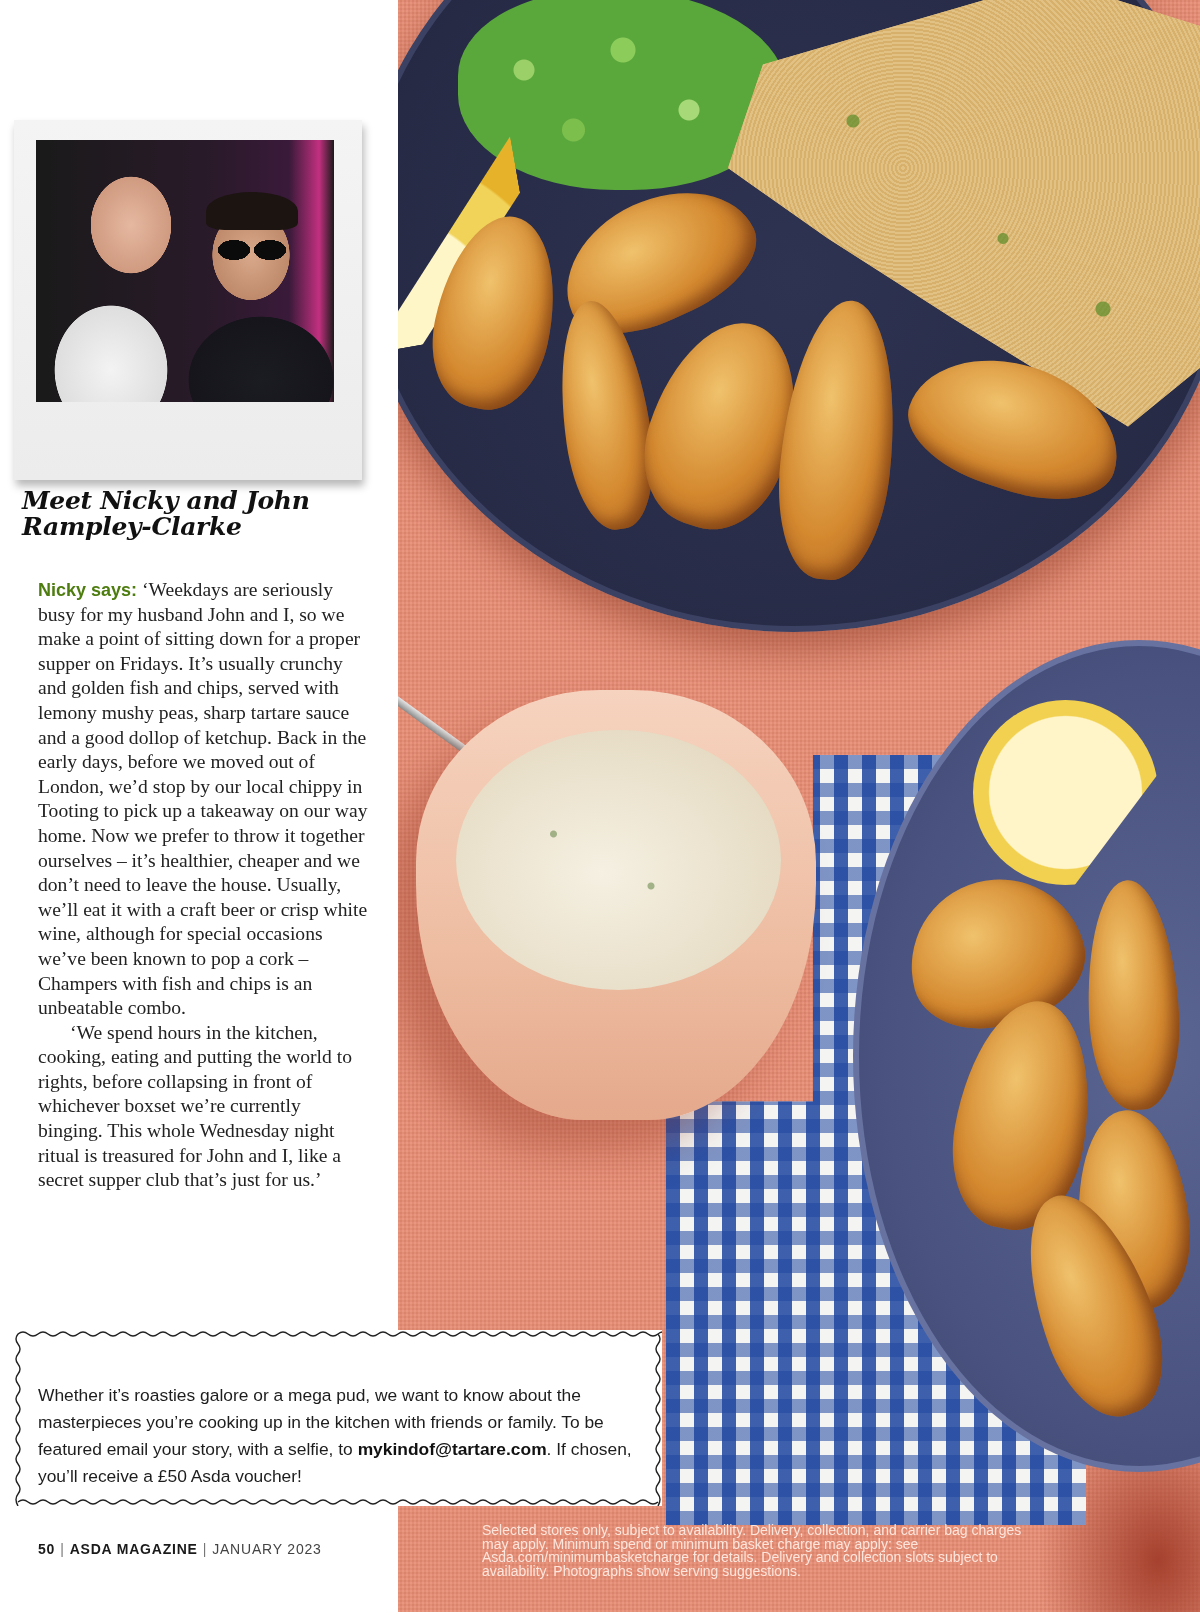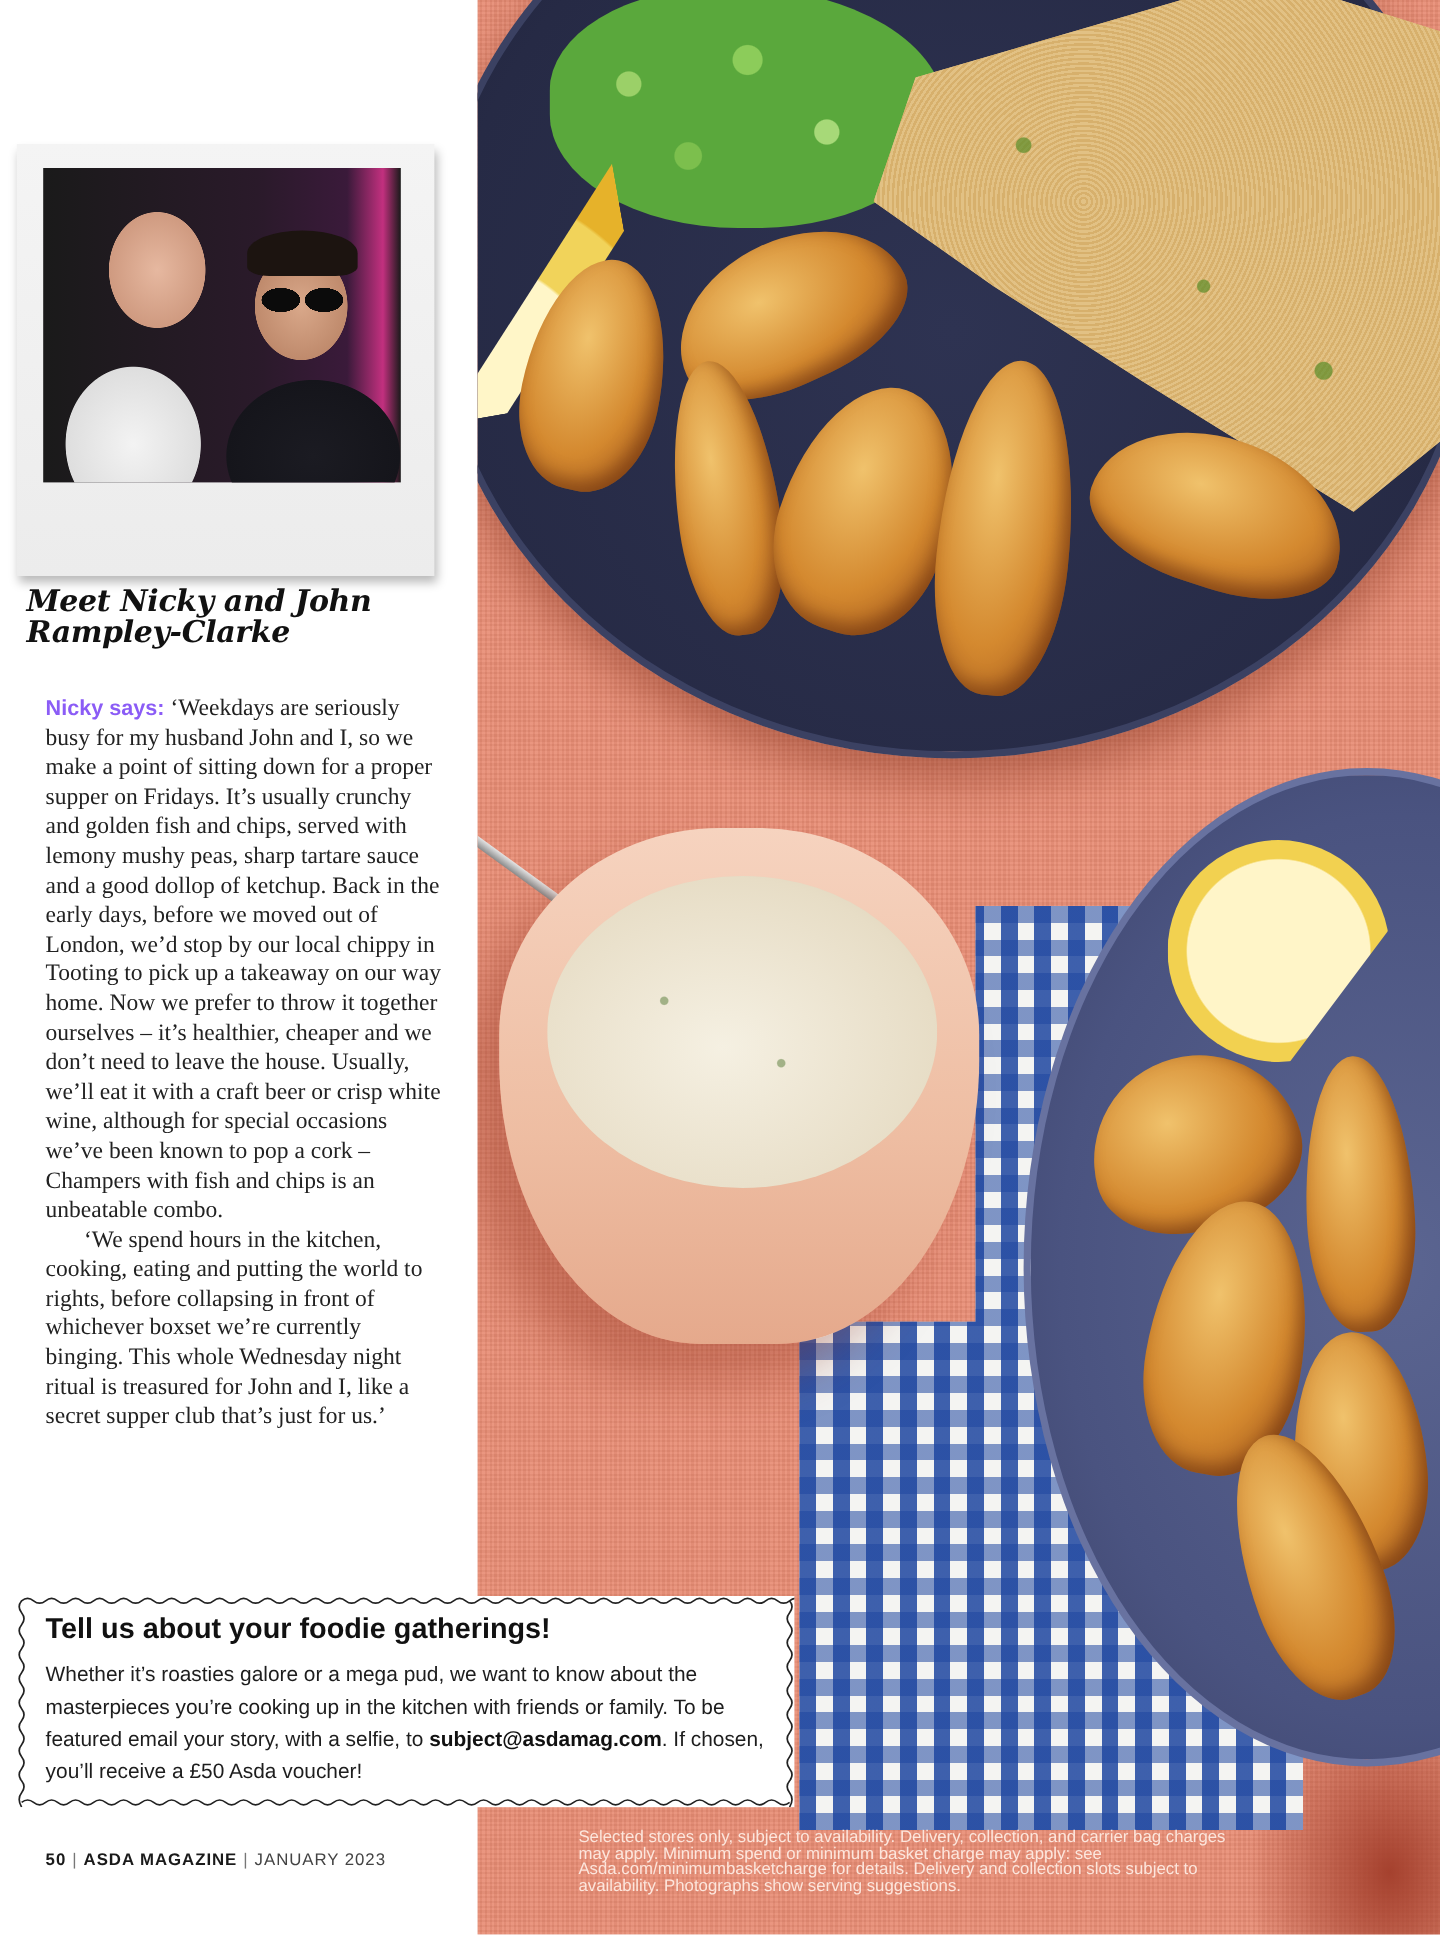--- a/index.html
+++ b/index.html
@@ -126,21 +126,21 @@
     .headline {
       position: absolute; left: 22px; top: 488px; width: 330px;
       font-family: "DejaVu Serif", serif; font-weight: bold; font-style: italic;
       font-size: 25px; line-height: 26px; color: #111; letter-spacing: -0.3px;
     }
     .body-text {
       position: absolute; left: 38px; top: 578px; width: 330px;
       font-family: "Liberation Serif", serif; font-size: 19.6px; line-height: 24.6px; color: #222;
     }
     .body-text .lead {
-      font-family: "Liberation Sans", sans-serif; font-weight: bold; font-size: 18px; color: #8b5cf6;
+      font-family: "Liberation Sans", sans-serif; font-weight: bold; font-size: 18px; color: #4d7c0f;
     }
     .body-text p { margin: 0; }
     .body-text p.indent { text-indent: 32px; }
 
     
     .callout {
       position: absolute; left: 14px; top: 1330px; width: 648px; height: 176px;
       background: #ffffff;
     }
     .callout svg.border { position: absolute; left: 0; top: 0; width: 648px; height: 176px; }
@@ -215,23 +215,22 @@
   <p class="indent">‘We spend hours in the kitchen, cooking, eating and putting the world to rights, before collapsing in front of whichever boxset we’re currently binging. This whole Wednesday night ritual is treasured for John and I, like a secret supper club that’s just for us.’</p>
 </div>
 
 <div class="callout">
   <svg class="border" viewBox="0 0 648 176" preserveAspectRatio="none">
     <path fill="none" stroke="#222" stroke-width="1.4" d="M4,4 q5,-4 10,0 t10,0 t10,0 t10,0 t10,0 t10,0 t10,0 t10,0 t10,0 t10,0 t10,0 t10,0 t10,0 t10,0 t10,0 t10,0 t10,0 t10,0 t10,0 t10,0 t10,0 t10,0 t10,0 t10,0 t10,0 t10,0 t10,0 t10,0 t10,0 t10,0 t10,0 t10,0 t10,0 t10,0 t10,0 t10,0 t10,0 t10,0 t10,0 t10,0 t10,0 t10,0 t10,0 t10,0 t10,0 t10,0 t10,0 t10,0 t10,0 t10,0 t10,0 t10,0 t10,0 t10,0 t10,0 t10,0 t10,0 t10,0 t10,0 t10,0 t10,0 t10,0 t10,0 t10,0 t10,0 t10,0 t10,0 t10,0
          M644,4 q4,5 0,10 t0,10 t0,10 t0,10 t0,10 t0,10 t0,10 t0,10 t0,10 t0,10 t0,10 t0,10 t0,10 t0,10 t0,10 t0,10 t0,12
          M4,172 q5,-4 10,0 t10,0 t10,0 t10,0 t10,0 t10,0 t10,0 t10,0 t10,0 t10,0 t10,0 t10,0 t10,0 t10,0 t10,0 t10,0 t10,0 t10,0 t10,0 t10,0 t10,0 t10,0 t10,0 t10,0 t10,0 t10,0 t10,0 t10,0 t10,0 t10,0 t10,0 t10,0 t10,0 t10,0 t10,0 t10,0 t10,0 t10,0 t10,0 t10,0 t10,0 t10,0 t10,0 t10,0 t10,0 t10,0 t10,0 t10,0 t10,0 t10,0 t10,0 t10,0 t10,0 t10,0 t10,0 t10,0 t10,0 t10,0 t10,0 t10,0 t10,0 t10,0 t10,0 t10,0
          M4,4 q-4,5 0,10 t0,10 t0,10 t0,10 t0,10 t0,10 t0,10 t0,10 t0,10 t0,10 t0,10 t0,10 t0,10 t0,10 t0,10 t0,10 t0,12"></path>
   </svg>
-  <div class="callout-title">Tell us about your foodie gatherings!</div>
   <div class="callout-body">
-    <span>Whether it’s roasties galore or a mega pud, we want to know about the masterpieces you’re cooking up in the kitchen with friends or family. To be featured email your story, with a selfie, to </span><a class="email">subject@asdamag.com</a><span>. If chosen, you’ll receive a £50 Asda voucher!</span>
+    <span>Whether it’s roasties galore or a mega pud, we want to know about the masterpieces you’re cooking up in the kitchen with friends or family. To be featured email your story, with a selfie, to </span><a class="email">mykindof@tartare.com</a><span>. If chosen, you’ll receive a £50 Asda voucher!</span>
   </div>
 </div>
 
 <div class="folio">
   <span class="b">50</span><span class="sep">|</span><span class="b">ASDA MAGAZINE</span><span class="sep">|</span><span class="light">JANUARY 2023</span>
 </div>
 
 <div class="disclaimer">Selected stores only, subject to availability. Delivery, collection, and carrier bag charges may apply. Minimum spend or minimum basket charge may apply: see Asda.com/minimumbasketcharge for details. Delivery and collection slots subject to availability. Photographs show serving suggestions.</div>
 
 </body></html>

